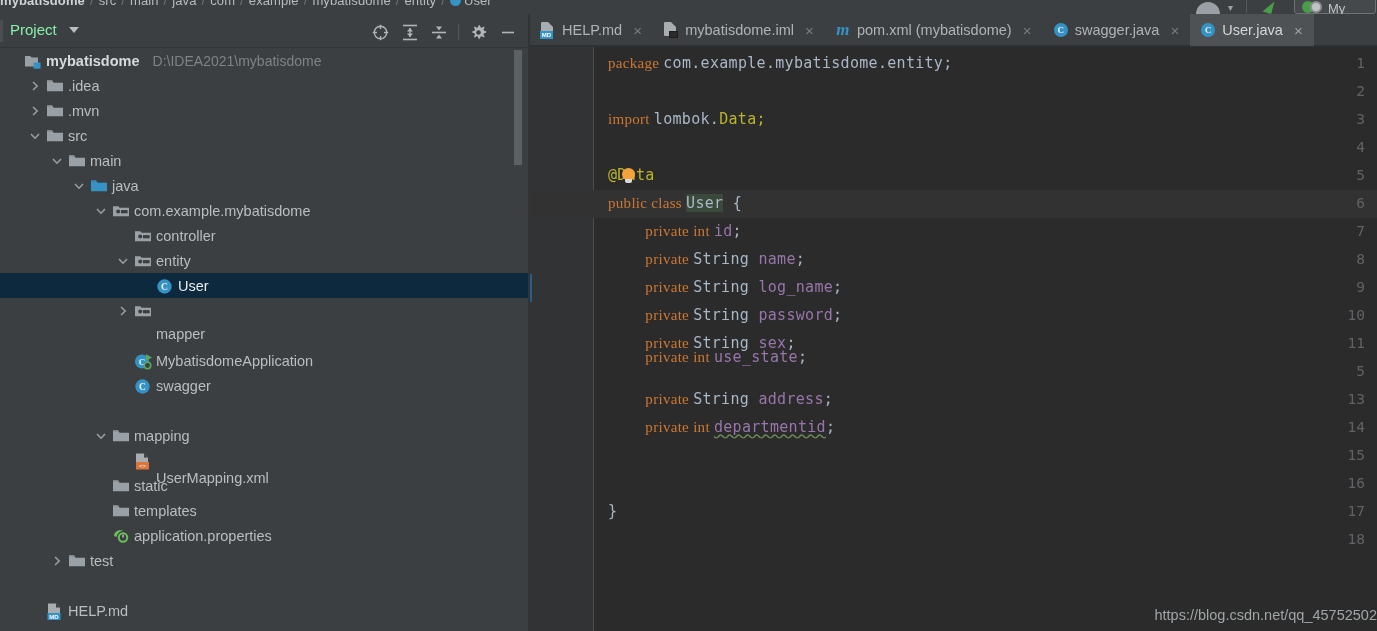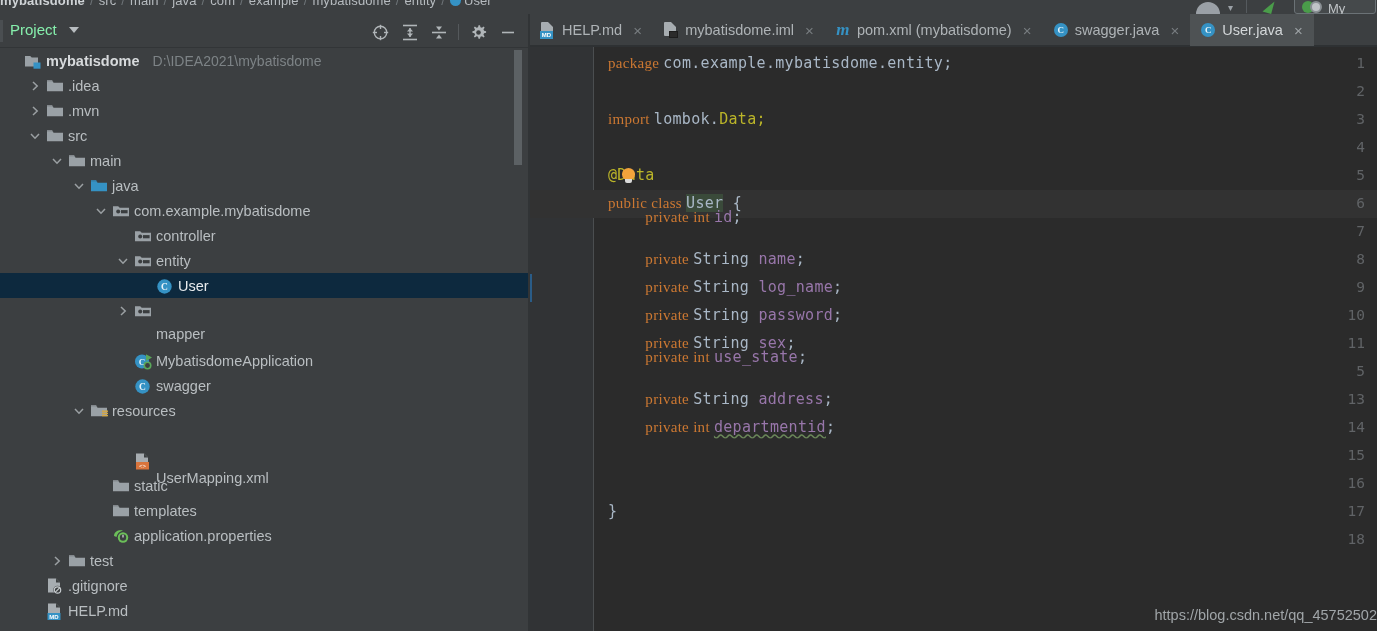--- a/index.html
+++ b/index.html
@@ -425,36 +425,31 @@
             </svg></span>
           <span class="tlabel" style="left: 156px;">MybatisdomeApplication</span>
         </div>
         <div class="trow" style="top: 325px; position: absolute; left: 0px; width: 530px;">
           <span class="ticon" style="left: 134px;"><svg width="17" height="17" viewBox="0 0 17 17">
               <circle cx="8.5" cy="8.5" r="7.2" fill="#3592c4"></circle>
               <text x="8.5" y="12" font-size="9.5" fill="#eaf4fa" text-anchor="middle" font-family="Liberation Serif, serif" font-weight="bold">C</text>
             </svg></span>
           <span class="tlabel" style="left: 156px;">swagger</span>
         </div>
-        <div class="trow" style="top: 350px; position: absolute; left: 0px; width: 530px;">
-          <span class="tarrow" style="left: 72px;">
+        <div class="trow" style="top: 375px; position: absolute; left: 0px; width: 530px;">
+          <span class="tarrow" style="left: 94px;">
             <svg width="14" height="14" viewBox="0 0 14 14">
               <polyline points="3,5 7,9.2 11,5" fill="none" stroke="#9ba0a3" stroke-width="1.5"></polyline>
             </svg>
           </span>
-          <span class="ticon" style="left: 90px;"><svg width="18" height="15" viewBox="0 0 18 15">
-              <path d="M1 3.2 h5.2 l1.5 1.6 H17 v8.4 H1 Z" fill="#9aa1a6"></path>
-              <path d="M1 2.2 h5.0 l1.3 1.4 H1 Z" fill="#9aa1a6"></path>
-              <g fill="#d6a843">
-                <rect x="12" y="7.5" width="6" height="1.4"></rect>
-                <rect x="12" y="9.7" width="6" height="1.4"></rect>
-                <rect x="12" y="11.9" width="6" height="1.4"></rect>
-              </g>
-            </svg></span>
-          <span class="tlabel" style="left: 112px;">resources</span>
+          <span class="ticon" style="left: 112px;"><svg width="18" height="15" viewBox="0 0 18 15">
+              <path d="M1 3.2 h5.2 l1.5 1.6 H17 v8.4 H1 Z" fill="#9aa1a6"></path>
+              <path d="M1 2.2 h5.0 l1.3 1.4 H1 Z" fill="#9aa1a6"></path>
+            </svg></span>
+          <span class="tlabel" style="left: 134px;">mapping</span>
         </div>
         <div class="trow" style="top: 400px; position: absolute; left: 0px; width: 530px;">
           <span class="ticon" style="left: 134px;"><svg width="18" height="17" viewBox="0 0 18 17">
               <path d="M2 0.5 h8 l4 4 v6 H2 Z" fill="#a7adb1"></path>
               <path d="M10 0.5 v4 h4 Z" fill="#3c3f41"></path>
               <rect x="2" y="9" width="13" height="7.5" fill="#d8743c"></rect>
               <text x="8.5" y="15" font-size="6" fill="#fff" text-anchor="middle" font-family="Liberation Sans, sans-serif">&lt;&gt;</text>
             </svg></span>
           <span class="tlabel" style="left: 156px; margin-top: 35px;">UserMapping.xml</span>
         </div>
@@ -485,30 +480,20 @@
           <span class="tarrow" style="left: 50px;">
             <svg width="14" height="14" viewBox="0 0 14 14">
               <polyline points="5,3 9.2,7 5,11" fill="none" stroke="#9ba0a3" stroke-width="1.5"></polyline>
             </svg>
           </span>
           <span class="ticon" style="left: 68px;"><svg width="18" height="15" viewBox="0 0 18 15">
               <path d="M1 3.2 h5.2 l1.5 1.6 H17 v8.4 H1 Z" fill="#9aa1a6"></path>
               <path d="M1 2.2 h5.0 l1.3 1.4 H1 Z" fill="#9aa1a6"></path>
             </svg></span>
           <span class="tlabel" style="left: 90px;">test</span>
-        </div>
-        <div class="trow" style="top: 525px; position: absolute; left: 0px; width: 530px;">
-          <span class="ticon" style="left: 46px;"><svg width="18" height="17" viewBox="0 0 18 17">
-              <path d="M2 0.5 h8 l4 4 v10 H2 Z" fill="#a7adb1"></path>
-              <path d="M10 0.5 v4 h4 Z" fill="#3c3f41"></path>
-              <circle cx="11.5" cy="12" r="4.2" fill="#3c3f41"></circle>
-              <circle cx="11.5" cy="12" r="3.2" fill="none" stroke="#c6cbce" stroke-width="1.2"></circle>
-              <line x1="9.1" y1="14.4" x2="13.9" y2="9.6" stroke="#c6cbce" stroke-width="1.2"></line>
-            </svg></span>
-          <span class="tlabel" style="left: 68px;">.gitignore</span>
         </div>
         <div class="trow" style="top: 550px; position: absolute; left: 0px; width: 530px;">
           <span class="ticon" style="left: 46px;"><svg width="18" height="17" viewBox="0 0 18 17">
               <path d="M2 0.5 h8 l4 4 v6.5 H2 Z" fill="#a7adb1"></path>
               <path d="M10 0.5 v4 h4 Z" fill="#3c3f41"></path>
               <rect x="1.5" y="10" width="13" height="7" fill="#3592c4"></rect>
               <text x="8" y="15.6" font-size="6" fill="#fff" text-anchor="middle" font-family="Liberation Sans, sans-serif" font-weight="bold">MD</text>
             </svg></span>
           <span class="tlabel" style="left: 68px;">HELP.md</span>
         </div>
@@ -582,21 +567,21 @@
           <div class="lnum" style="top: 400px;">15</div>
           <div class="lnum" style="top: 428px;">16</div>
           <div class="lnum" style="top: 456px;">17</div>
           <div class="lnum" style="top: 484px;">18</div>
           <div class="cline" style="top: 7px;"><span class="kw">package </span><span class="pkg">com.example.mybatisdome.entity;</span></div>
           <div class="cline" style="top: 35px;"></div>
           <div class="cline" style="top: 63px;"><span class="kw">import </span><span class="pkg">lombok.</span><span class="ann">Data;</span></div>
           <div class="cline" style="top: 91px;"></div>
           <div class="cline" style="top: 119px;"><span class="ann">@Data</span></div>
           <div class="cline" style="top: 147px;"><span class="kw">public </span><span class="kw">class </span><span class="cls-nm hl-ident">User</span><span class="pkg"> {</span></div>
-          <div class="cline" style="top: 161px;"><span class="pkg">    </span><span class="kw">private </span><span class="kw">int </span><span class="fld">id</span><span class="pkg">;</span></div>
+          <div class="cline" style="top: 175px;"><span class="pkg">    </span><span class="kw">private </span><span class="kw">int </span><span class="fld">id</span><span class="pkg">;</span></div>
           <div class="cline" style="top: 203px;"><span class="pkg">    </span><span class="kw">private </span><span class="pkg">String </span><span class="fld">name</span><span class="pkg">;</span></div>
           <div class="cline" style="top: 231px;"><span class="pkg">    </span><span class="kw">private </span><span class="pkg">String </span><span class="fld">log_name</span><span class="pkg">;</span></div>
           <div class="cline" style="top: 259px;"><span class="pkg">    </span><span class="kw">private </span><span class="pkg">String </span><span class="fld">password</span><span class="pkg">;</span></div>
           <div class="cline" style="top: 287px;"><span class="pkg">    </span><span class="kw">private </span><span class="pkg">String </span><span class="fld">sex</span><span class="pkg">;</span></div>
           <div class="cline" style="top: 301px;"><span class="pkg">    </span><span class="kw">private </span><span class="kw">int </span><span class="fld">use_state</span><span class="pkg">;</span></div>
           <div class="cline" style="top: 343px;"><span class="pkg">    </span><span class="kw">private </span><span class="pkg">String </span><span class="fld">address</span><span class="pkg">;</span></div>
           <div class="cline" style="top: 371px;"><span class="pkg">    </span><span class="kw">private </span><span class="kw">int </span><span class="fld typo">departmentid</span><span class="pkg">;</span></div>
           <div class="cline" style="top: 399px;"></div>
           <div class="cline" style="top: 427px;"></div>
           <div class="cline" style="top: 455px;"><span class="pkg">}</span></div>

